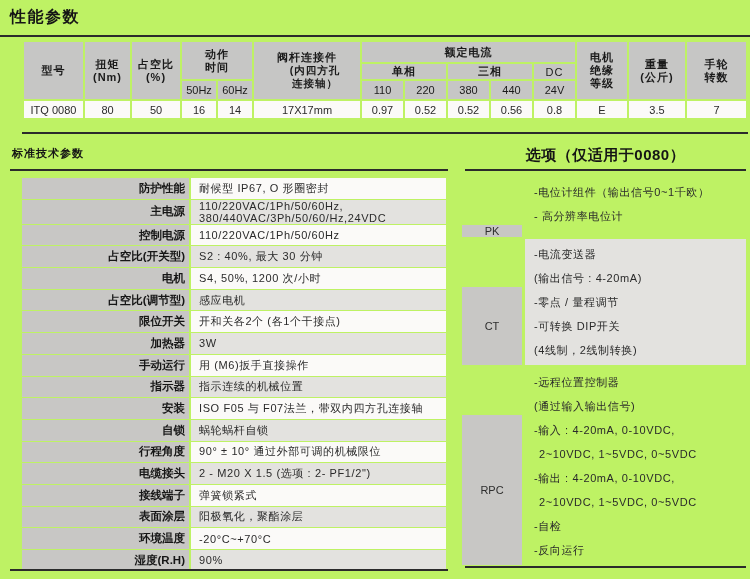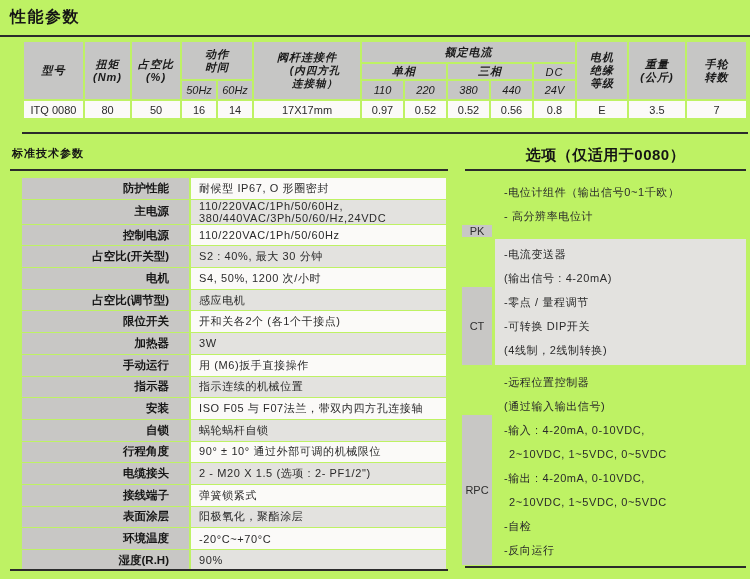--- a/index.html
+++ b/index.html
@@ -26,52 +26,52 @@
   .rule-bl     { left:10px; top:569px; width:438px; }
   .rule-br     { left:465px;top:566px; width:281px; }
 
   
   table.perf {
     position:absolute; left:22px; top:40px; width:726px;
     border-collapse:separate; border-spacing:2px; table-layout:fixed;
     font-size:11px;
   }
   table.perf th, table.perf td { text-align:center; vertical-align:middle; overflow:hidden; }
-  table.perf th { background:#c6c6c5; font-weight:bold; color:#1a1a1a;font-style:italic; }
+  table.perf th { background:#c6c6c5; font-weight:bold; color:#1a1a1a; }
   table.perf th .ln { display:block; line-height:13px; }
   table.perf th .sub { font-weight:bold; font-size:10.5px;margin-left:16px; }
   table.perf tr.h1 th { height:20px; letter-spacing:1px; }
   table.perf tr.h2 th { height:14px; letter-spacing:1px; }
   table.perf tr.h3 th { height:18px; font-weight:normal; letter-spacing:0; }
   table.perf tr.h2 th.num, table.perf tr.h3 th { font-weight:normal; }
   table.perf tr.drow td { background:#fbfaf8; height:17px; color:#2a2a2a; }
 
   
   table.spec {
     position:absolute; left:20px; top:177px; width:428px;
     border-collapse:separate; border-spacing:2px 1px; table-layout:fixed;
     font-size:11px;
   }
   table.spec td { height:20.7px; vertical-align:middle; }
   table.spec td.lab {
-    width:167px; background:#c8c7c5; text-align:right; padding-right:20px;
+    width:167px; background:#c8c7c5; text-align:right; padding-right:4px;
     font-weight:bold; font-size:11.5px; color:#161616;
   }
   table.spec td.val { padding-left:8px; letter-spacing:0.6px; color:#2a2a2a; }
   table.spec tr:nth-child(odd)  td.val { background:#fbfaf8; }
   table.spec tr:nth-child(even) td.val { background:#e3e2df; }
 
   
   .opts {
     position:absolute; left:462px; top:177px; width:284px;
     display:flex; flex-direction:column; gap:2px; font-size:11px;
   }
   .opt-sec { display:flex; gap:3px; }
   .opt-code {
-    width:30px; background:#c8c7c5; color:#2e2e2e;
+    width:60px; background:#c8c7c5; color:#2e2e2e;
     display:flex; align-items:center; justify-content:center; font-size:11px;margin-top:48px;
   }
   .opt-body { flex:1; padding:3px 0 3px 9px; }
   .sec-ct .opt-body { background:#e3e2df; }
   .opt-line { line-height:24px; letter-spacing:0.6px; color:#2a2a2a; white-space:nowrap; }
   .opt-line.cont { padding-left:5px; }
 </style>
 </head>
 <body>
 

